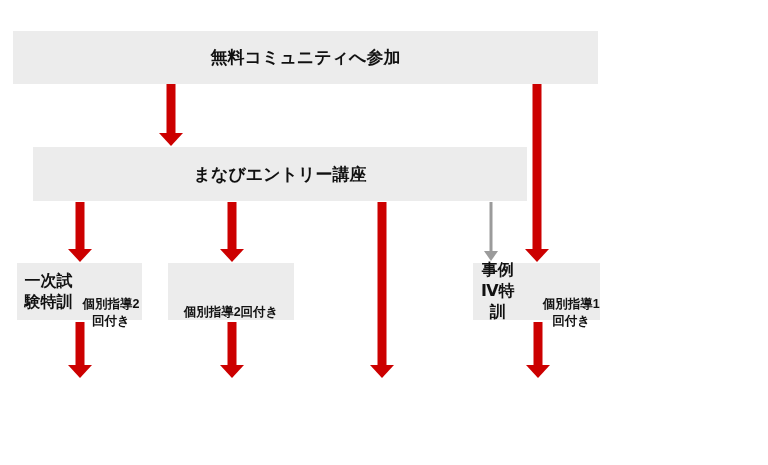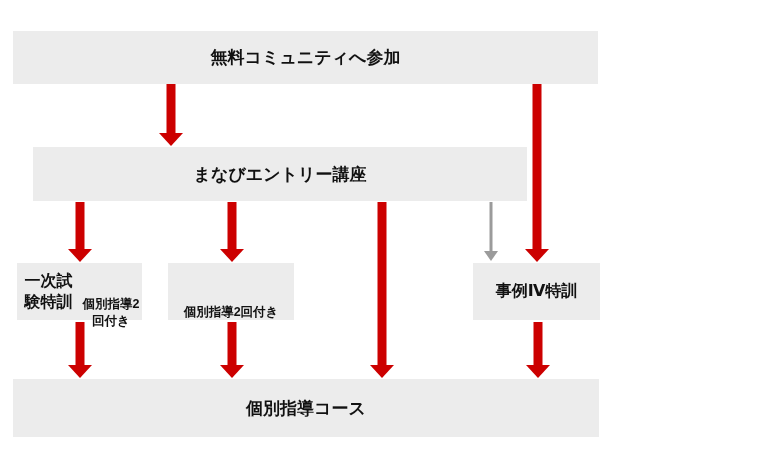--- a/index.html
+++ b/index.html
@@ -80,32 +80,30 @@
 
   <div class="box course" style="left:17px;top:263px;width:125px;height:57px;">
     <div class="t">一次試験特訓</div>
     <div class="s">個別指導2回付き</div>
   </div>
   <div class="box course" style="left:168px;top:263px;width:126px;height:57px;">
     <div class="s">個別指導2回付き</div>
   </div>
   <div class="box course" style="left:473px;top:263px;width:127px;height:57px;gap:20px;">
     <div class="t">事例Ⅳ特訓</div>
+    <div class="s">個別指導1回付き</div>
   </div>
 
   <div class="arrow" style="left:68px;top:322px;height:56px;">
     <div class="shaft"></div>
     <div class="head"></div>
   </div>
   <div class="arrow" style="left:220px;top:322px;height:56px;">
     <div class="shaft"></div>
     <div class="head"></div>
   </div>
   <div class="arrow" style="left:526px;top:322px;height:56px;">
     <div class="shaft"></div>
     <div class="head"></div>
   </div>
 
-  <div class="box bar" style="left:13px;top:379px;width:586px;height:58px;">
-    <span>個別指導コース</span>
-  </div>
 
 </div>
 
 </body></html>

